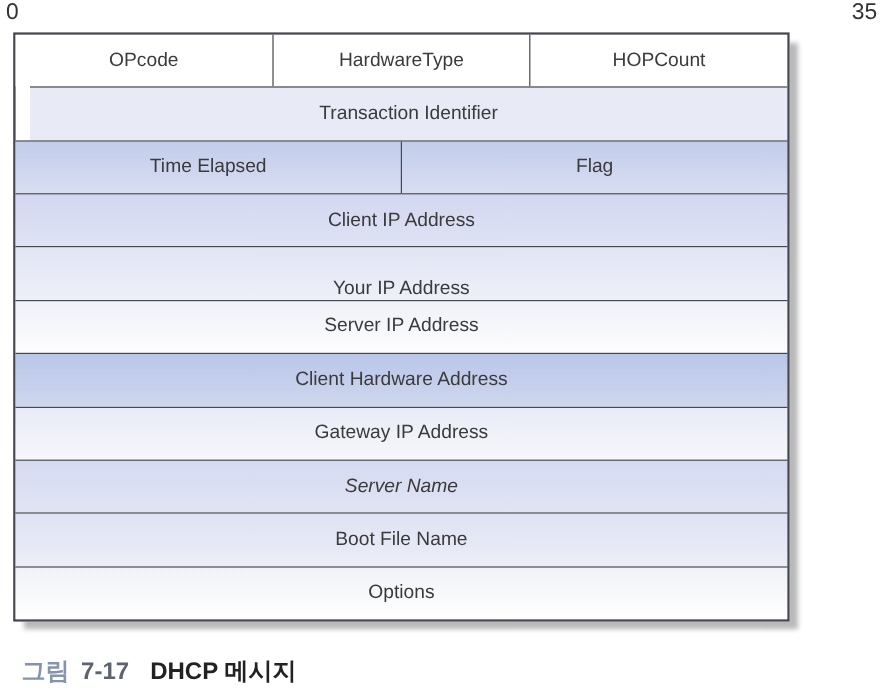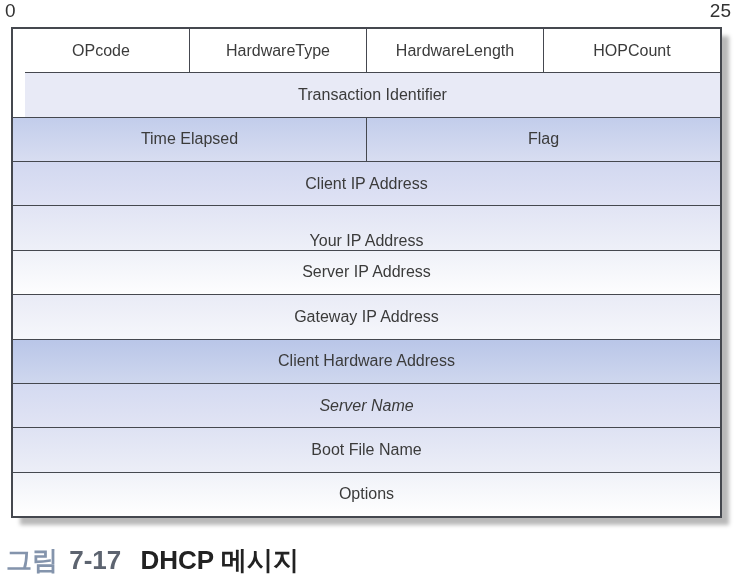--- a/index.html
+++ b/index.html
@@ -19,21 +19,21 @@
     display: flex;
     justify-content: space-between;
     font-size: 19px;
     line-height: 22px;
     color: var(--ruler-text, #333);
   }
   .packet-table {
     position: absolute;
     left: 11px;
     top: 27px;
-    width: 711px;
+    width: 647px;
     height: 491px;
     box-sizing: border-box;
     border: 2px solid var(--border, #45484f);
     box-shadow: 8px 8px 4px -1px var(--shadow, #b9b9b9);
     display: flex;
     flex-direction: column;
     background: #ffffff;
   }
   .prow {
     flex: 1;
@@ -57,68 +57,67 @@
   .r4  { background: linear-gradient(to bottom, var(--row4a, #d2d8f0), var(--row4b, #dfe2f4)); }
   .r5  { background: linear-gradient(to bottom, var(--row5a, #e1e4f4), var(--row5b, #eef0f8)); align-items: flex-end; }
   .r6  { background: linear-gradient(to bottom, var(--row6a, #eff1f8), var(--row6b, #fdfdfe)); }
   .r7  { background: linear-gradient(to bottom, var(--row7a, #e9ebf6), var(--row7b, #f6f7fb)); }
   .r8  { background: linear-gradient(to bottom, var(--row8a, #b9c6e8), var(--row8b, #cfd7ee)); }
   .r9  { background: linear-gradient(to bottom, var(--row9a, #d4daf1), var(--row9b, #e1e4f4)); font-style: italic; }
   .r10 { background: linear-gradient(to bottom, var(--row10a, #dee2f3), var(--row10b, #eceef7)); justify-content: center; }
   .r11 { background: linear-gradient(to bottom, var(--row11a, #f0f2f8), var(--row11b, #ffffff)); }
   .caption {
     position: absolute;
-    left: 6px;
+    left: 18px;
     top: 548px;
-    font-size: 26px;
+    font-size: 20px;
     line-height: 24px;
     white-space: nowrap;
   }
   .cap-label  { color: var(--caption-label, #8494ac); font-weight: 700; }
   .cap-number { color: var(--caption-number, #5d6470); font-weight: 700; margin-left: 4px; }
   .cap-title  { color: var(--caption-title, #222222); font-weight: 700; margin-left: 12px; }
 </style>
 </head>
 <body>
 
 <div class="stage">
 
   <div class="bit-ruler">
     <span>0</span>
-    <span>25</span>
+    <span>35</span>
   </div>
 
   <div class="packet-table">
     <div class="prow r1">
       <div class="cell">OPcode</div>
       <div class="cell">HardwareType</div>
-      <div class="cell">HardwareLength</div>
       <div class="cell">HOPCount</div>
     </div>
     <div class="prow r2">
       <div class="cell">Transaction Identifier</div>
     </div>
     <div class="prow r3">
       <div class="cell">Time Elapsed</div>
       <div class="cell">Flag</div>
     </div>
     <div class="prow r4">
       <div class="cell">Client IP Address</div>
     </div>
     <div class="prow r5">
       <div class="cell">Your IP Address</div>
     </div>
     <div class="prow r6">
       <div class="cell">Server IP Address</div>
     </div>
+    <div class="prow r8">
+      <div class="cell">Client Hardware Address</div>
+    </div>
     <div class="prow r7">
       <div class="cell">Gateway IP Address</div>
-    </div>
-    <div class="prow r8">
-      <div class="cell">Client Hardware Address</div>
     </div>
     <div class="prow r9">
       <div class="cell">Server Name</div>
     </div>
     <div class="prow r10">
       <div class="cell">Boot File Name</div>
     </div>
     <div class="prow r11">
       <div class="cell">Options</div>
     </div>

